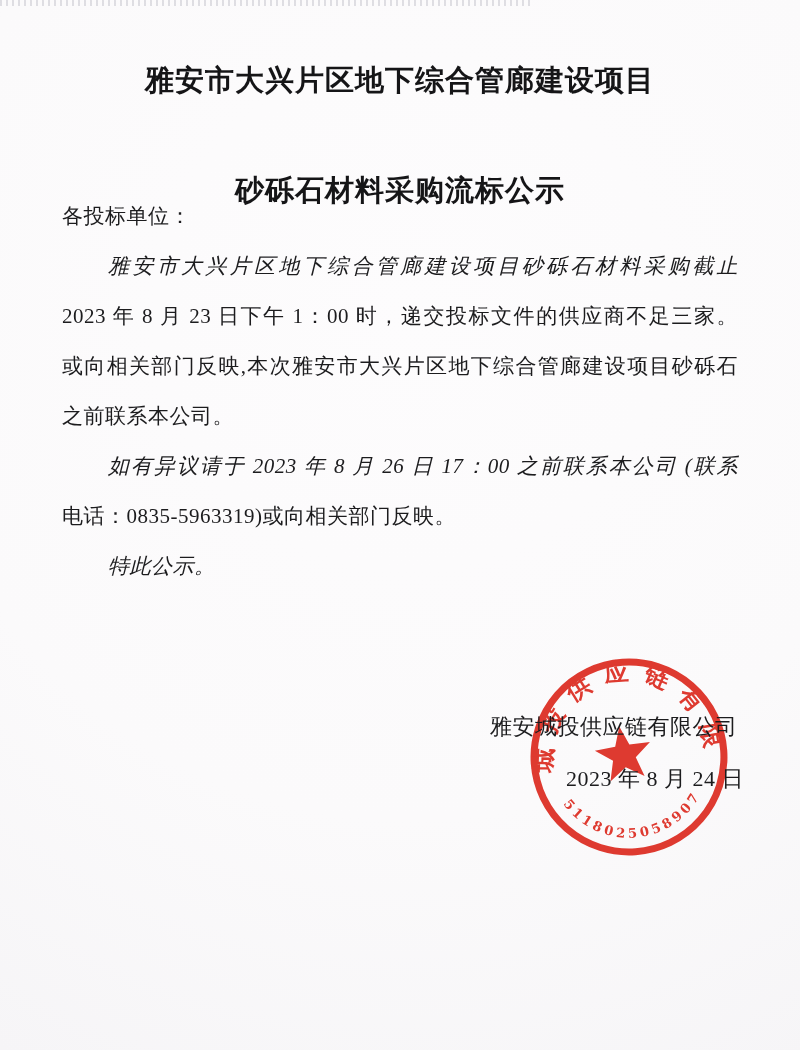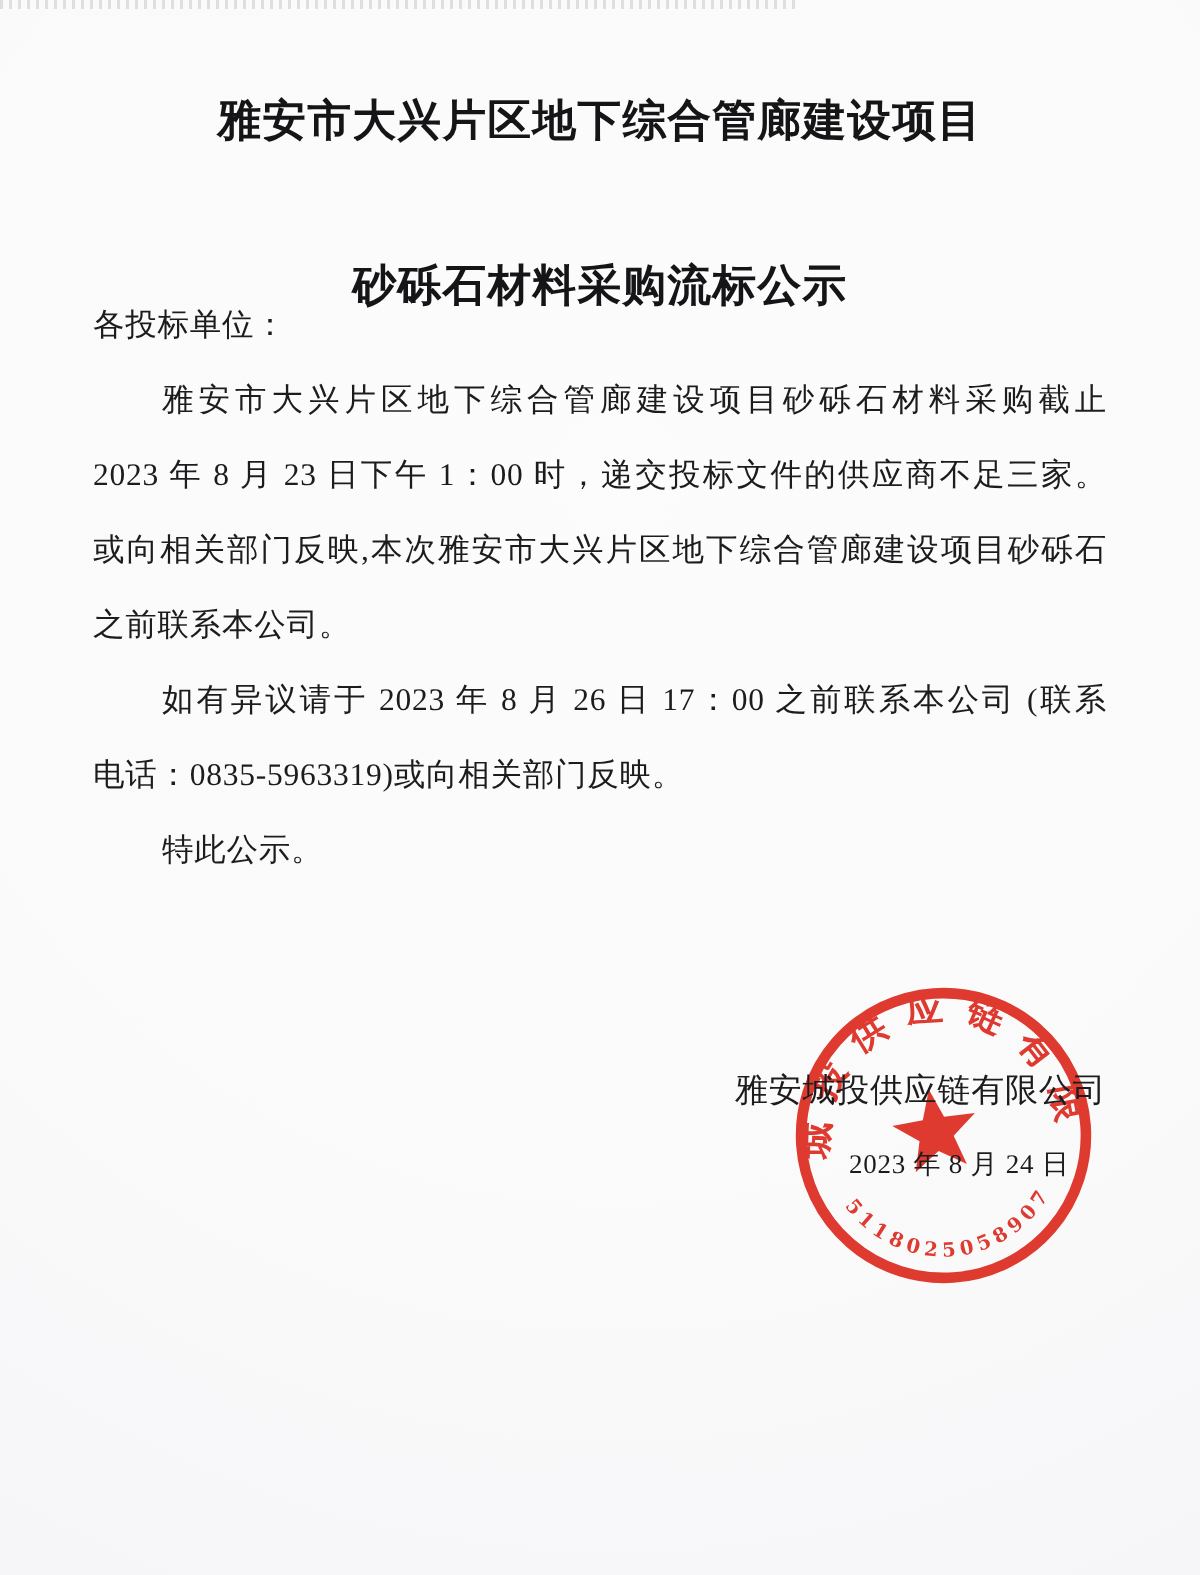--- a/index.html
+++ b/index.html
@@ -43,29 +43,29 @@
   .line{
     height:50px;line-height:50px;
     white-space:nowrap;
     letter-spacing:.5px;
   }
   .line.just{
     white-space:normal;
     text-align:justify;
     text-align-last:justify;
   }
-  .line.ind{text-indent:46px;}
+  .line.ind{text-indent:46px;font-style:italic;}
   .sig-company{
     position:absolute;left:490px;top:712px;
     font-size:22px;letter-spacing:.5px;
     z-index:3;white-space:nowrap;
   }
   .sig-date{
     position:absolute;left:566px;top:764px;
-    font-size:18px;letter-spacing:.5px;
+    font-size:22px;letter-spacing:.5px;
     z-index:3;white-space:nowrap;
   }
   .stamp{
     position:absolute;left:528px;top:656px;
     width:202px;height:202px;
     z-index:2;
     opacity:.92;
   }
   .seal-ring{fill:none;stroke:var(--seal-red);stroke-width:7px;}
   .seal-star{fill:var(--seal-red);}

